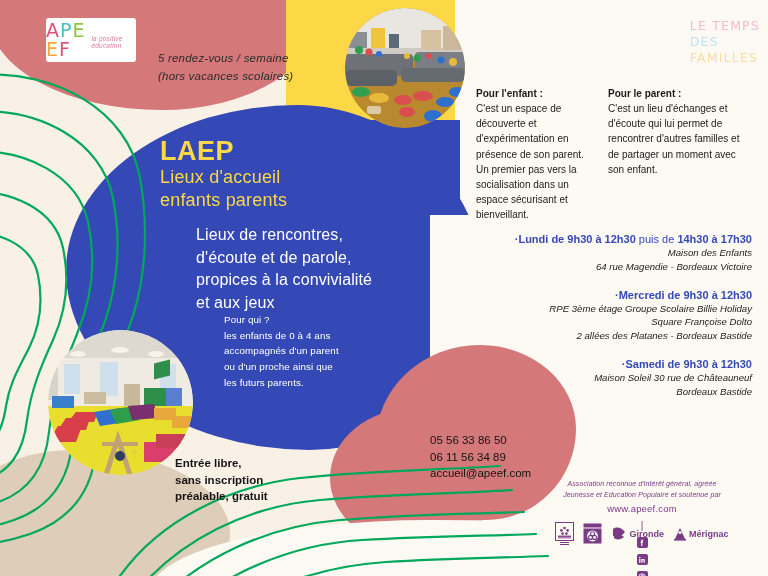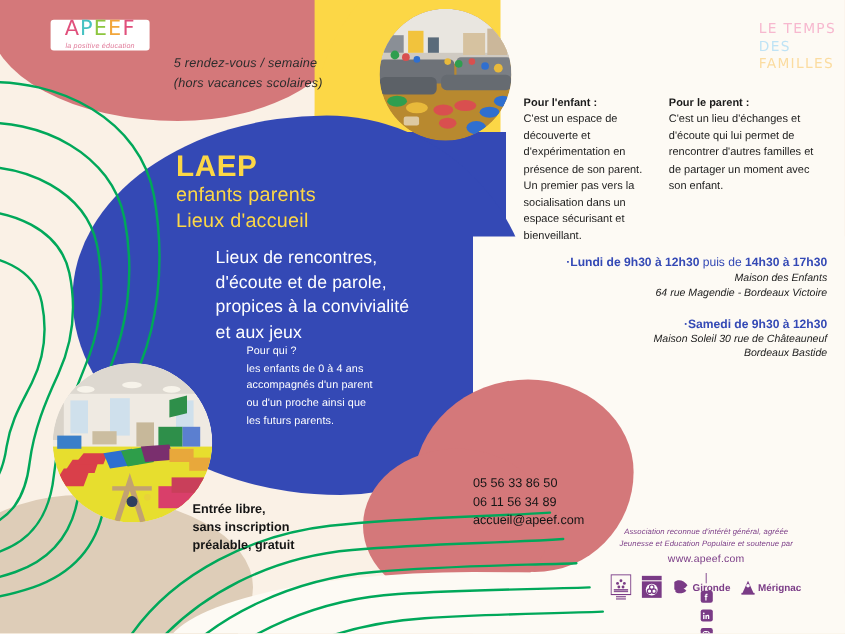--- a/index.html
+++ b/index.html
@@ -67,23 +67,23 @@
   
   .contours{position:absolute;left:0;top:0;width:768px;height:576px;pointer-events:none;}
 
   
   .photo{position:absolute;border-radius:50%;overflow:hidden;}
   .photo-top{left:345px;top:8px;width:120px;height:120px;}
   .photo-left{left:48px;top:330px;width:145px;height:145px;}
 
   
   .apeef-logo{
-    position:absolute;left:46px;top:18px;width:90px;height:28px;
+    position:absolute;left:46px;top:18px;width:90px;height:44px;
     background:#ffffff;border-radius:3px;
-    display:flex;flex-direction:column;align-items:center;justify-content:flex-end;
+    display:flex;align-items:center;justify-content:space-between;
   }
   .apeef-word{font-family:"DejaVu Sans", sans-serif;font-size:19px;letter-spacing:1px;line-height:1;font-weight:400;}
   .apeef-word span{display:inline-block;}
   .apeef-tag{font-size:6.5px;color:#e07b9a;margin-top:3px;font-style:italic;letter-spacing:.2px;}
 
   .ltdf-logo{position:absolute;right:8px;top:18px;text-align:left;}
   .ltdf-line{font-family:"DejaVu Sans", sans-serif;font-size:12.5px;letter-spacing:1.2px;line-height:1.28;font-weight:400;}
 
   
   .rdv{
@@ -278,22 +278,22 @@
     <div class="ltdf-line" style="color:#fbdca0">FAMILLES</div>
   </div>
 
   <div class="rdv">
     <div>5 rendez-vous / semaine</div>
     <div>(hors vacances scolaires)</div>
   </div>
 
   <div class="laep-title">
     <div class="big">LAEP</div>
+    <div class="sub">Lieux d'accueil</div>
     <div class="sub">enfants parents</div>
-    <div class="sub">Lieux d'accueil</div>
   </div>
 
   <div class="laep-sub">
     <div>Lieux de rencontres,</div>
     <div>d'écoute et de parole,</div>
     <div>propices à la convivialité</div>
     <div>et aux jeux</div>
   </div>
 
   <div class="pour-qui">
@@ -314,20 +314,26 @@
   </div>
 
   <div class="schedule">
 
     <div class="sch-item">
       <div class="sch-head">·<span>Lundi de 9h30 à 12h30</span><span class="light"> puis de </span><span>14h30 à 17h30</span></div>
       <div class="sch-line">Maison des Enfants</div>
       <div class="sch-line">64 rue Magendie - Bordeaux Victoire</div>
     </div>
 
+    <div class="sch-item">
+      <div class="sch-head">·<span>Mercredi de 9h30 à 12h30</span></div>
+      <div class="sch-line">RPE 3ème étage Groupe Scolaire Billie Holiday</div>
+      <div class="sch-line">Square Françoise Dolto</div>
+      <div class="sch-line">2 allées des Platanes - Bordeaux Bastide</div>
+    </div>
 
 
     <div class="sch-item">
       <div class="sch-head">·<span>Samedi de 9h30 à 12h30</span></div>
       <div class="sch-line">Maison Soleil 30 rue de Châteauneuf</div>
       <div class="sch-line">Bordeaux Bastide</div>
     </div>
 
   </div>
 

